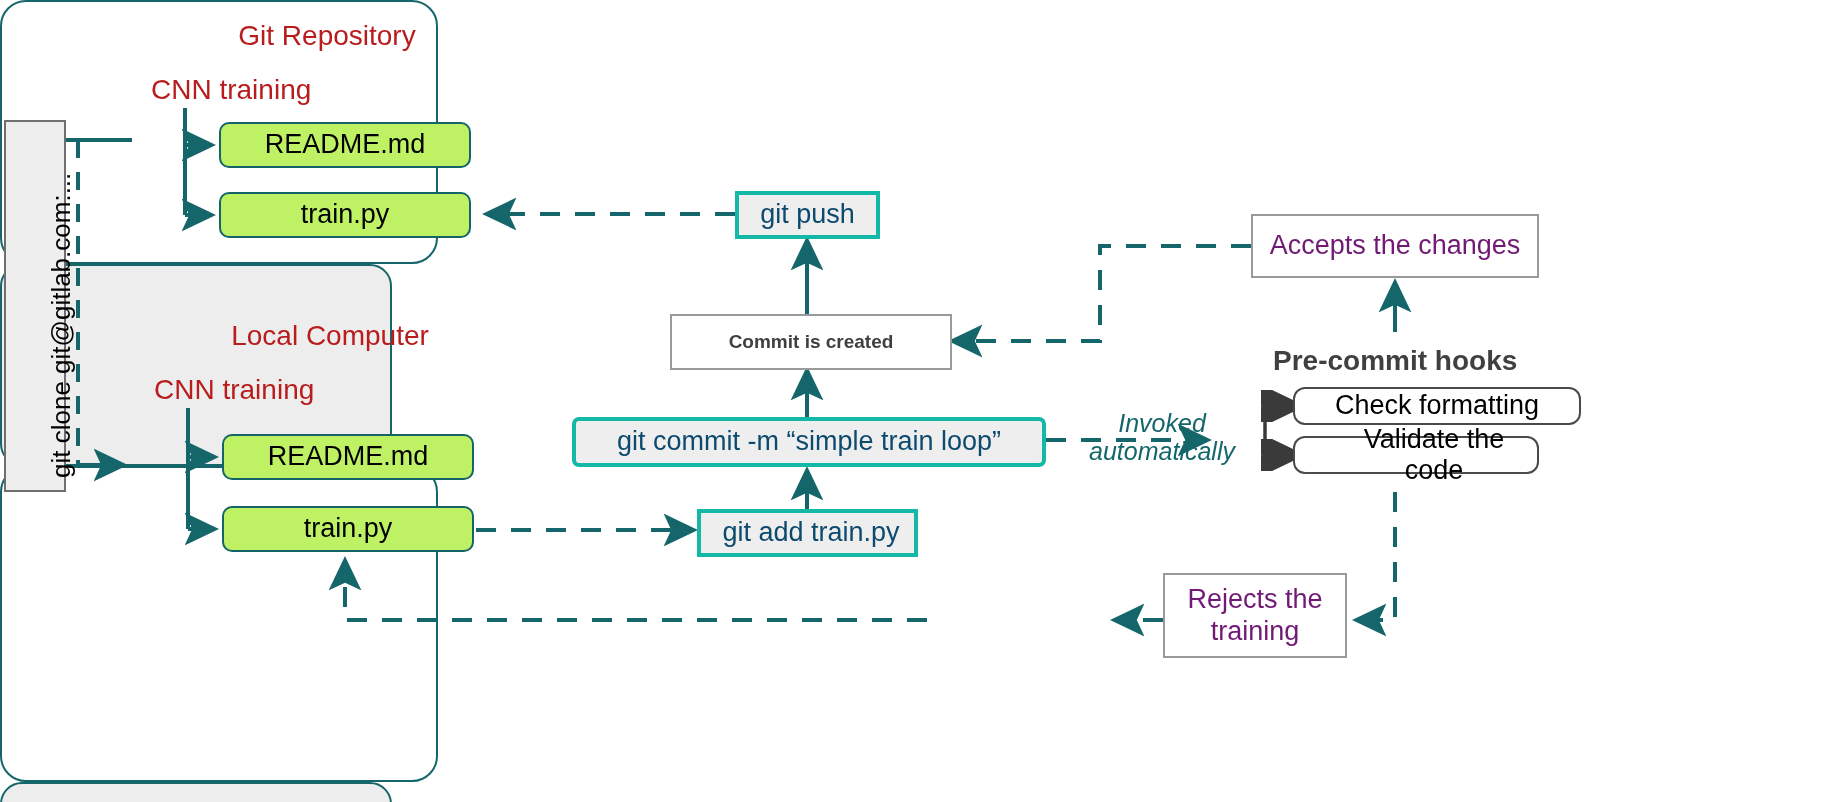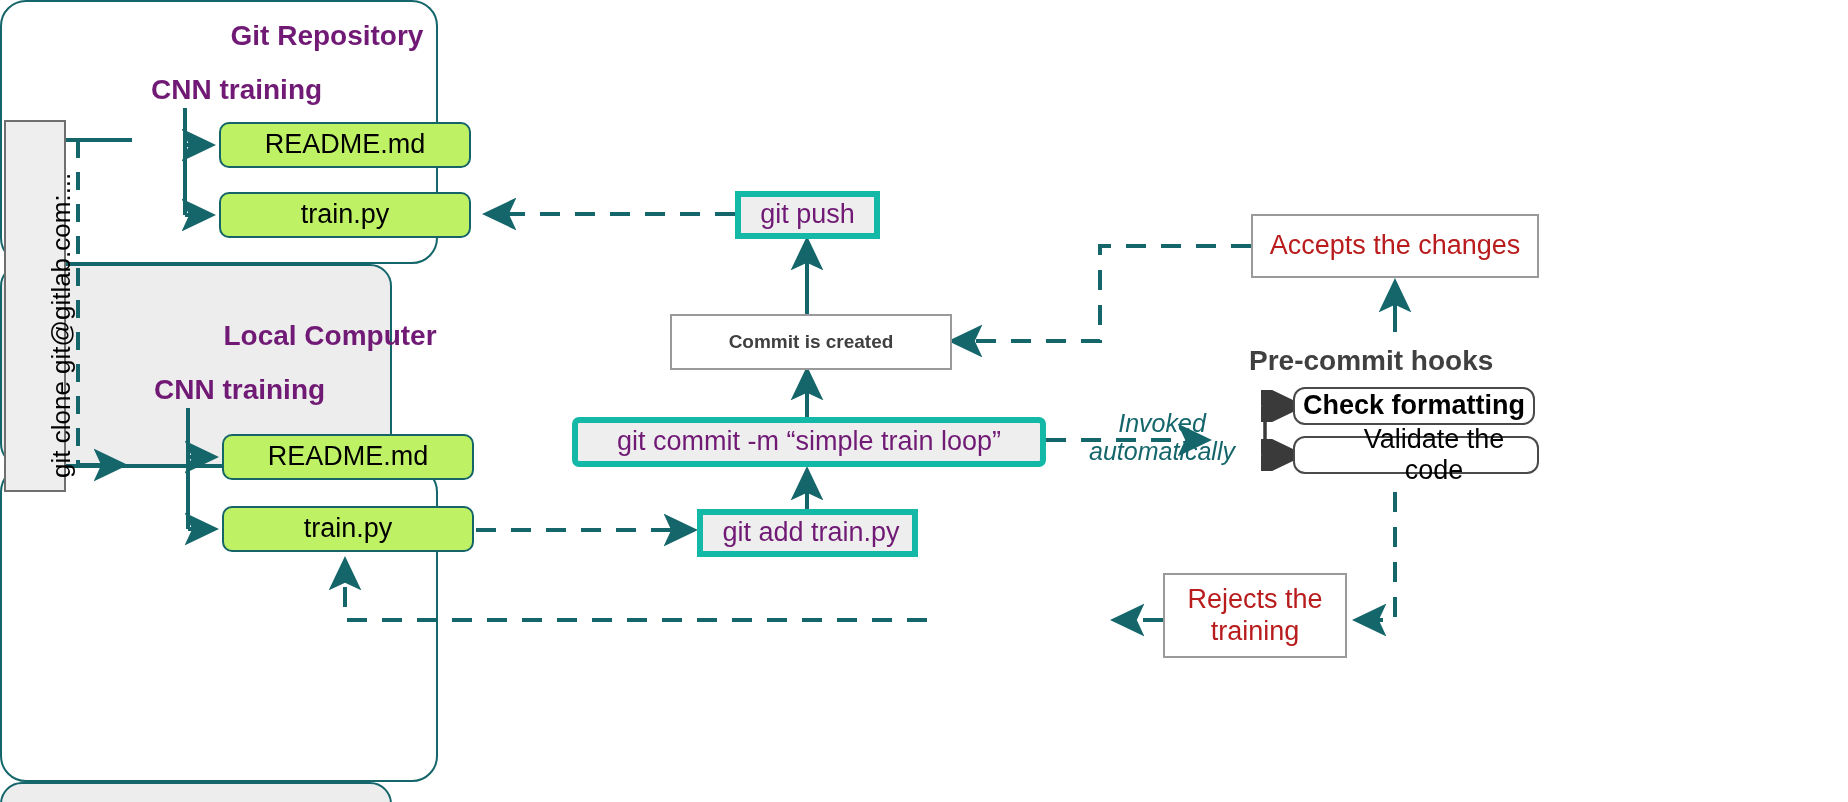--- a/index.html
+++ b/index.html
@@ -2,32 +2,32 @@
 <html><head>
 <meta charset="utf-8">
 <style>
   html,body{margin:0;padding:0;background:#ffffff;}
   #stage{position:relative;width:1848px;height:802px;overflow:hidden;
          font-family:"Liberation Sans", sans-serif;background:#ffffff;}
   svg{position:absolute;left:0;top:0;width:1848px;height:802px;}
   .node{position:absolute;box-sizing:border-box;display:flex;align-items:center;
         justify-content:center;text-align:center;line-height:1.15;}
   
-  .cmd{background:#eeeeee;border:6px solid #14b8a6;color:#701a75;font-size:27px;}
+  .cmd{background:#eeeeee;border:4px solid #14b8a6;color:#0c4a6e;font-size:27px;}
   
-  .white{background:#ffffff;border:2px solid #9a9a9a;color:#b91c1c;font-size:27px;}
+  .white{background:#ffffff;border:2px solid #9a9a9a;color:#701a75;font-size:27px;}
   .white.bold{color:#404040;font-weight:bold;font-size:19px;}
   
   .file{background:#bef264;border:2px solid #146468;border-radius:10px;color:#000;font-size:27px;}
   
   .cont{border:2.5px solid #14666a;border-radius:26px;background:#ffffff;}
   .cont.inner{background:#ededed;border-radius:22px;}
-  .cont-title{position:absolute;color:#701a75;font-weight:bold;font-size:28px;}
+  .cont-title{position:absolute;color:#b91c1c;font-weight:normal;font-size:28px;}
   .hook{background:#ffffff;border:2px solid #4a4a4a;border-radius:12px;color:#000;font-size:27px;}
-  .hook-title{position:absolute;color:#404040;font-weight:bold;font-size:28px;}
+  .hook-title{position:absolute;color:#404040;font-weight:bold;font-size:28px;margin-left:24px;}
   
   #clone-box{position:absolute;background:#eeeeee;border:2px solid #6f6f6f;}
   #clone-text{position:absolute;transform-origin:0 0;color:#000;font-size:26px;white-space:nowrap;}
   .edge-lbl{position:absolute;color:#14666a;font-style:italic;font-size:25px;
             text-align:center;line-height:1.1;white-space:nowrap;}
 </style>
 </head>
 <body>
 
 <div id="stage">
@@ -124,21 +124,21 @@
     <div>Invoked</div>
     <div>automatically</div>
   </div>
 
   <div class="node white" style="left:1251px;top:214px;width:288px;height:64px;">
     <span>Accepts the changes</span>
   </div>
 
   <div class="hook-title" style="left:1249px;top:345px;">Pre-commit hooks</div>
 
-  <div class="node hook" style="left:1293px;top:387px;width:242px;height:38px;font-weight:bold;">Check formatting</div>
+  <div class="node hook" style="left:1293px;top:387px;width:288px;height:38px;">Check formatting</div>
   <div class="node hook" style="left:1293px;top:436px;width:246px;height:38px;padding-left:36px;">Validate the code</div>
 
   <div class="node white" style="left:1163px;top:573px;width:184px;height:85px;flex-direction:column;">
     <span>Rejects the</span>
     <span>training</span>
   </div>
 
 
 </div>
 

